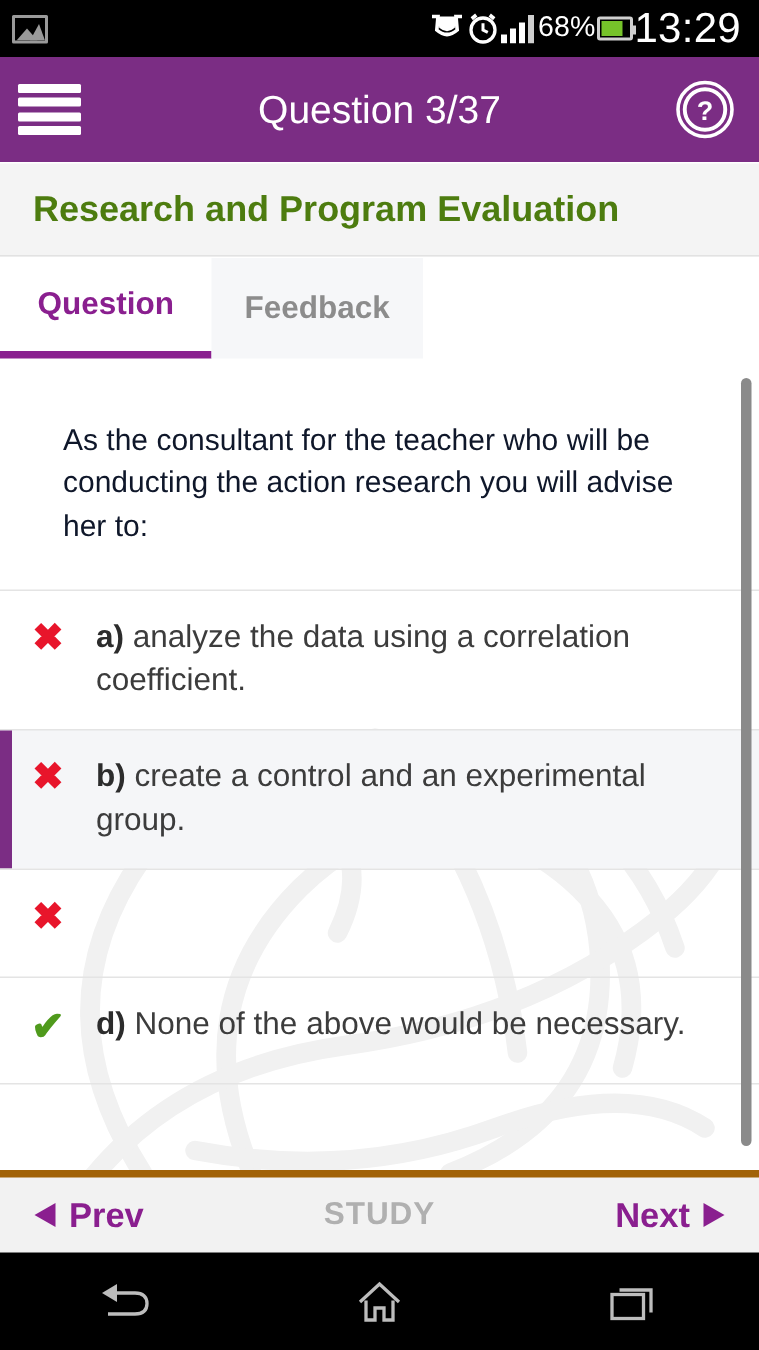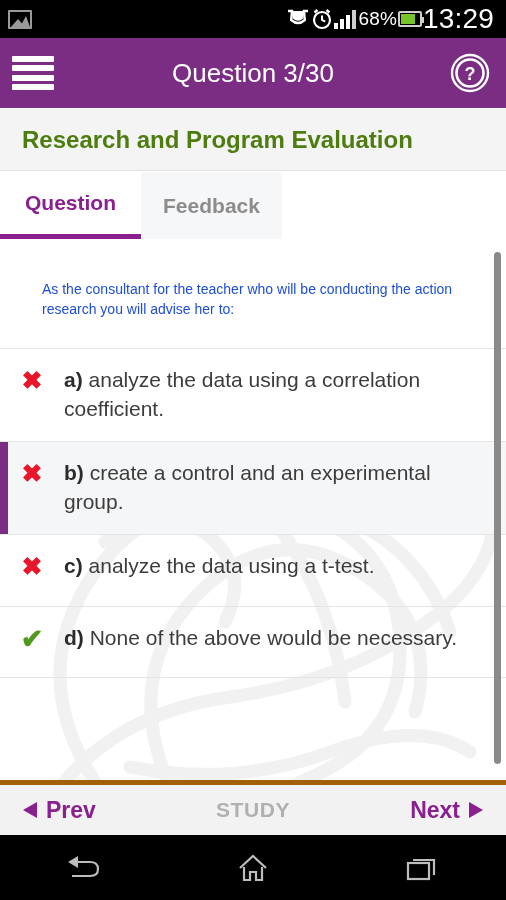--- a/index.html
+++ b/index.html
@@ -121,21 +121,21 @@
   }
   .watermark {
     position:absolute; top:0; left:0;
     width:506px; height:538px;
     pointer-events:none; z-index:0;
     opacity:1;
   }
   .q-stem {
     position:relative; z-index:1;
     padding:38px 34px 28px 42px;
-    font-size:14px; line-height:1.42; color:#1d4ed8;
+    font-size:20px; line-height:1.42; color:#0f172a;
   }
   .options { position:relative; z-index:1; }
   .option {
     display:flex; align-items:flex-start;
     border-top:1px solid #e4e4e4;
     padding:17px 22px 17px 0;
     min-height:72px;
     cursor:pointer;
     position:relative;
   }
@@ -229,21 +229,21 @@
     </div>
   </div>
 
   <div class="appbar">
     <div class="hamburger">
       <span></span>
         <span></span>
         <span></span>
         <span></span>
     </div>
-    <div class="appbar-title">Question 3/30</div>
+    <div class="appbar-title">Question 3/37</div>
     <div class="help-btn">
       <svg width="40" height="40" viewBox="0 0 40 40">
         <circle cx="20" cy="20" r="18" fill="none" stroke="#ffffff" stroke-width="2.4"></circle>
         <circle cx="20" cy="20" r="13.5" fill="none" stroke="#ffffff" stroke-width="2.6"></circle>
         <text x="20" y="27" text-anchor="middle" font-family="Liberation Sans, sans-serif" font-size="18" font-weight="bold" fill="#ffffff">?</text>
       </svg>
     </div>
   </div>
 
   <div class="subject">
@@ -291,24 +291,20 @@
         <div class="opt-text">
           <b>b)</b>
           <span>create a control and an experimental group.</span>
         </div>
       </div>
 
       <div class="option">
         <div class="opt-mark">
           <span class="mark-x">✖</span>
         </div>
-        <div class="opt-text">
-          <b>c)</b>
-          <span>analyze the data using a t-test.</span>
-        </div>
       </div>
 
       <div class="option">
         <div class="opt-mark">
           <span class="mark-check">✔</span>
         </div>
         <div class="opt-text">
           <b>d)</b>
           <span>None of the above would be necessary.</span>
         </div>

